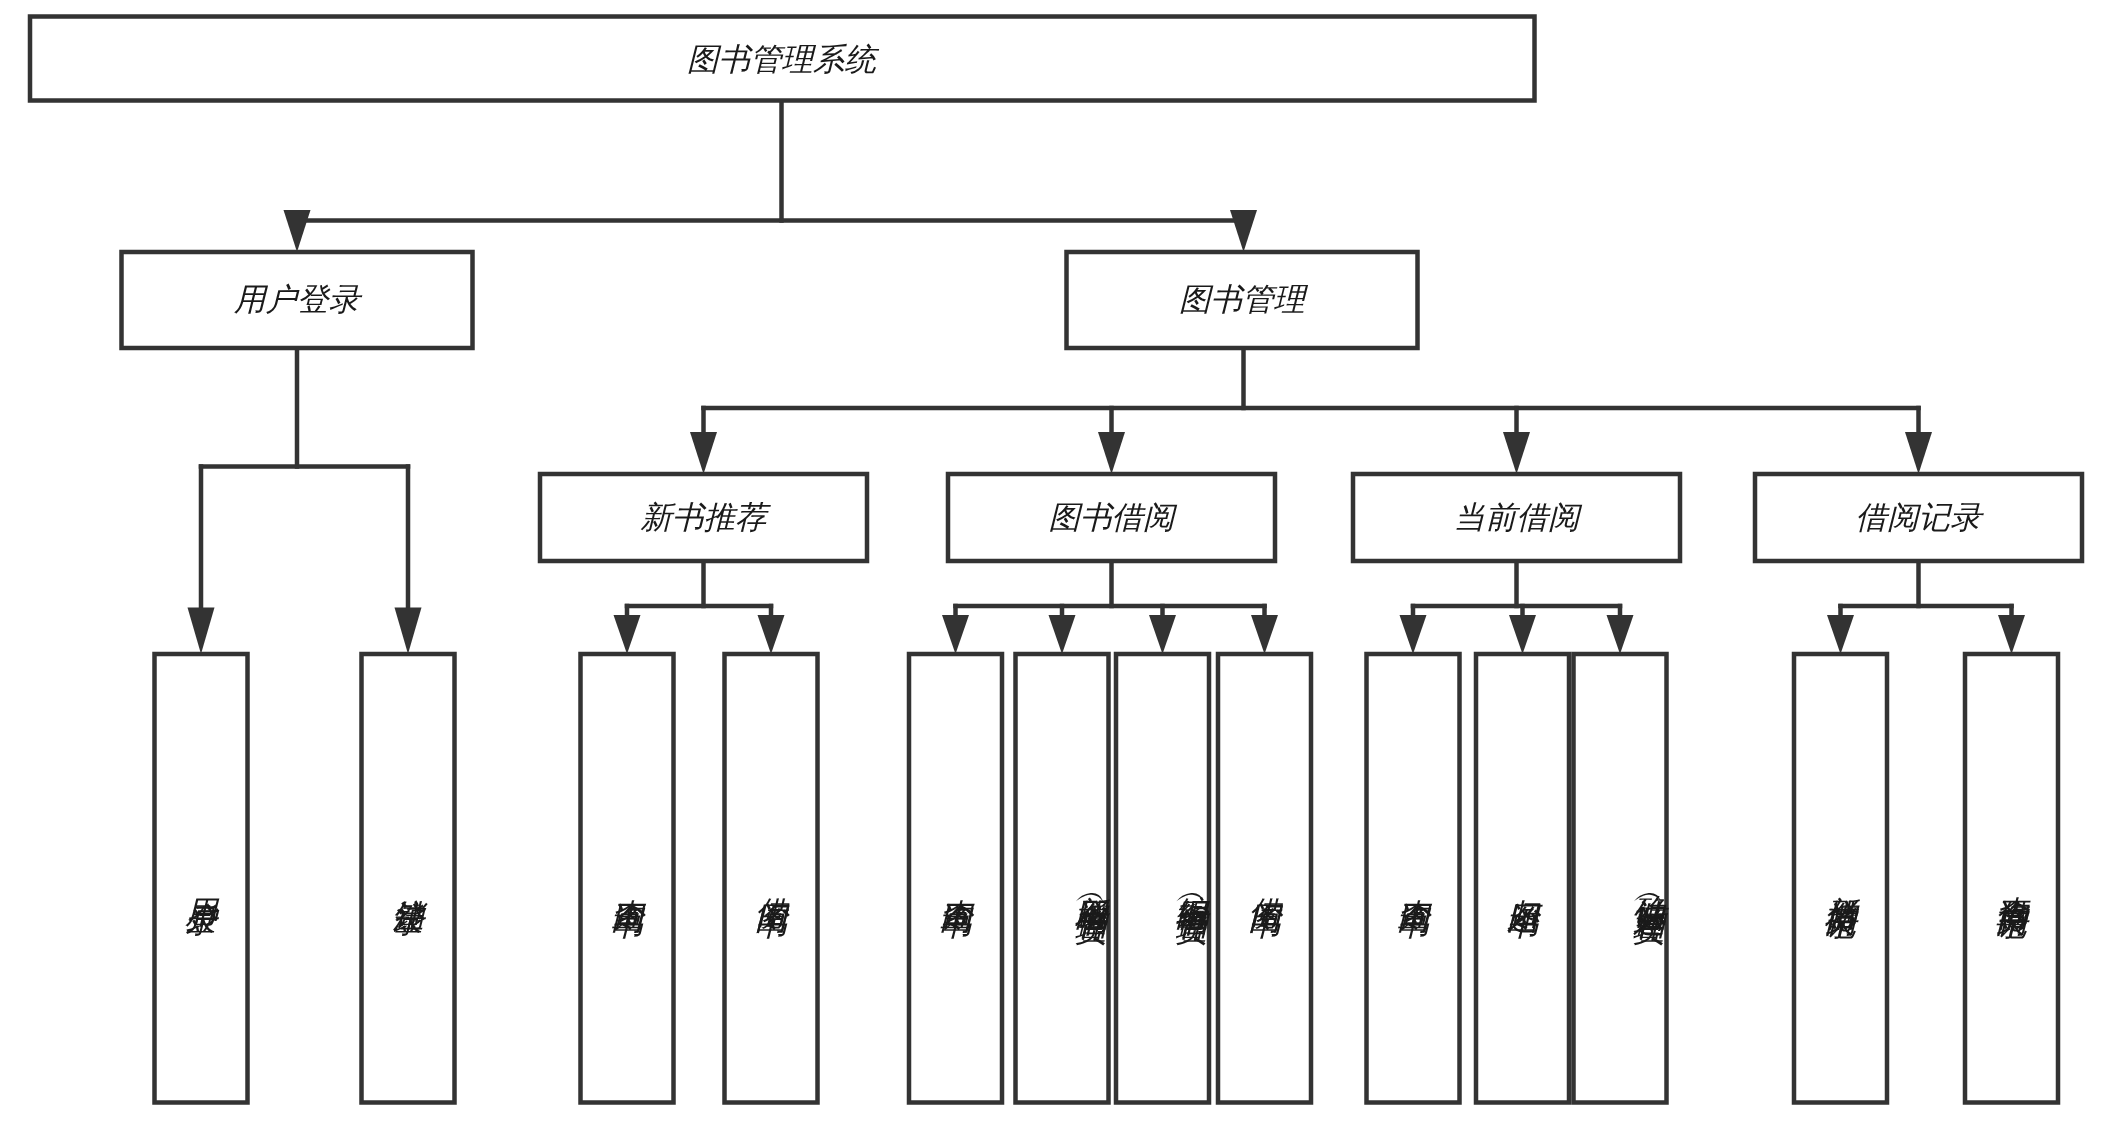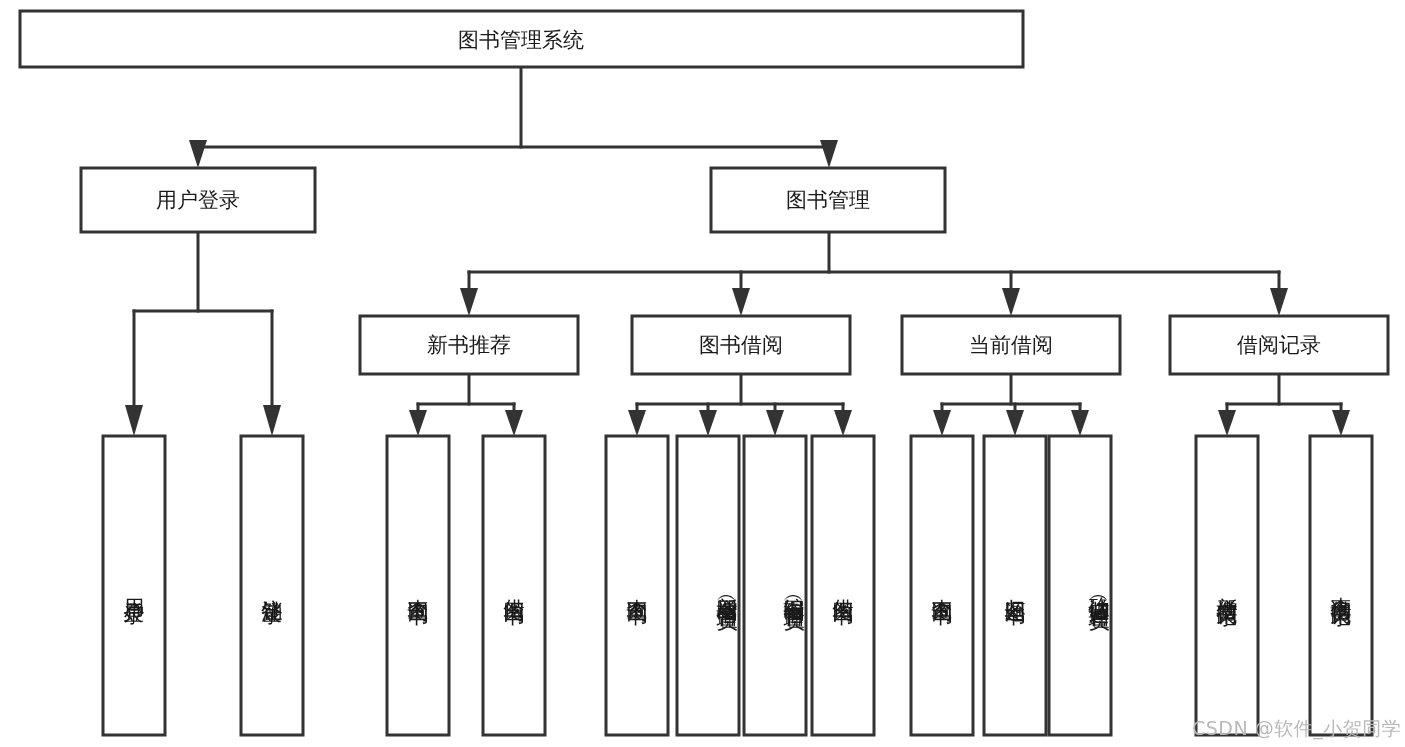--- a/index.html
+++ b/index.html
@@ -11,20 +11,21 @@
     width: 1405px;
     height: 747px;
     font-family: "DejaVu Sans", "Liberation Sans", sans-serif;
     overflow: hidden;
   }
   #diagram-root {
     position: relative;
     width: 1405px;
     height: 747px;
     background: #ffffff;
+    font-style: italic;
   }
   svg#tree-svg {
     position: absolute;
     top: 0;
     left: 0;
     width: 1405px;
     height: 747px;
     display: block;
   }
   .node-box {
@@ -223,15 +224,14 @@
   <div class="leaf-label" style="left:911px; top:436px; width:62px; height:299px; display:flex; align-items:center; justify-content:center;">查询图书</div>
 
   <div class="leaf-label" style="left:984px; top:436px; width:62px; height:299px; display:flex; align-items:center; justify-content:center;">归还图书</div>
 
   <div class="leaf-label" style="left:1049px; top:436px; width:62px; height:299px; display:flex; align-items:flex-start; justify-content:center; padding-top:6px; box-sizing:border-box;">确认归还（管理员）</div>
 
   <div class="leaf-label" style="left:1196px; top:436px; width:62px; height:299px; display:flex; align-items:center; justify-content:center;">新增借阅记录</div>
 
   <div class="leaf-label" style="left:1310px; top:436px; width:62px; height:299px; display:flex; align-items:center; justify-content:center;">查询借阅记录</div>
 
-  <div class="watermark" style="left:1192px; top:716px;">CSDN @软件_小贺同学</div>
 
 </div>
 
 </body></html>

